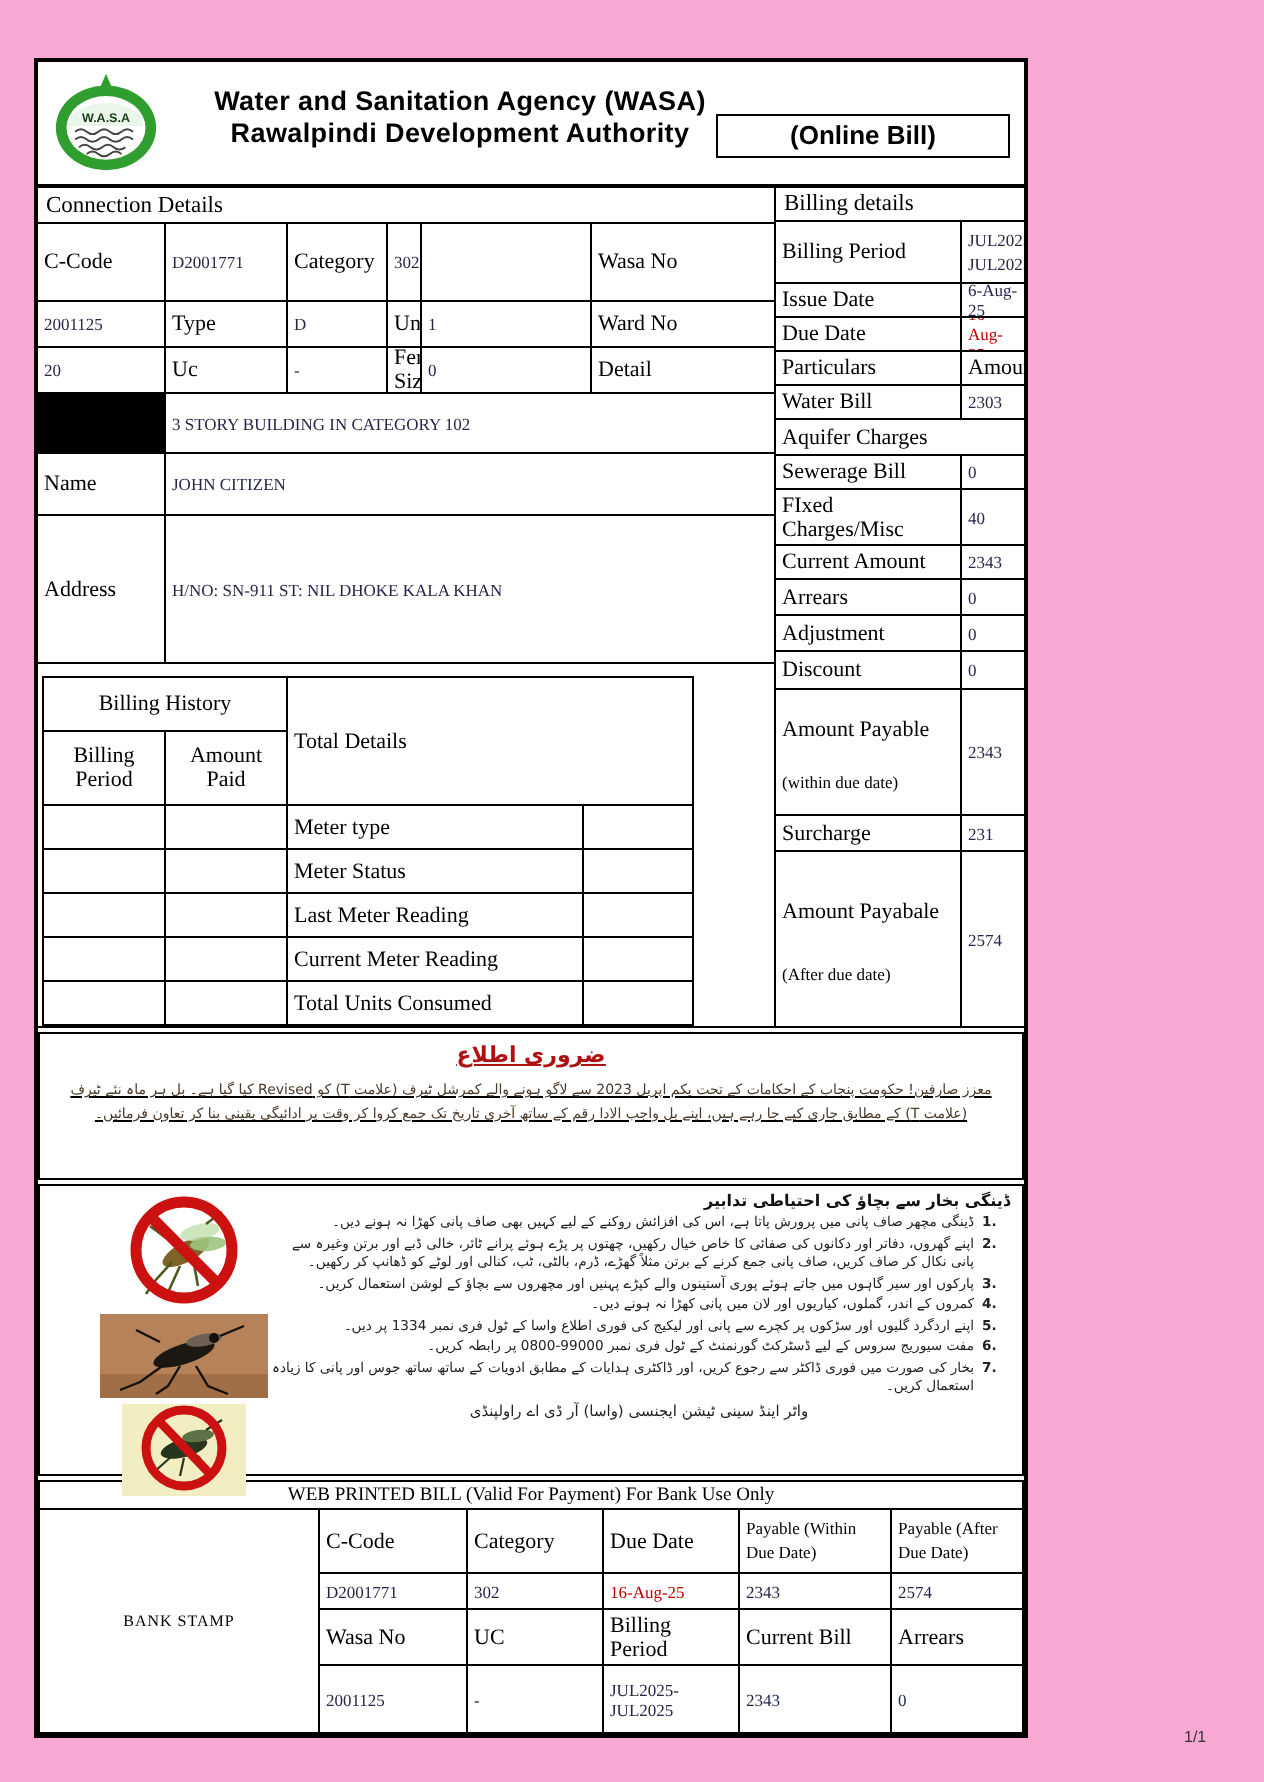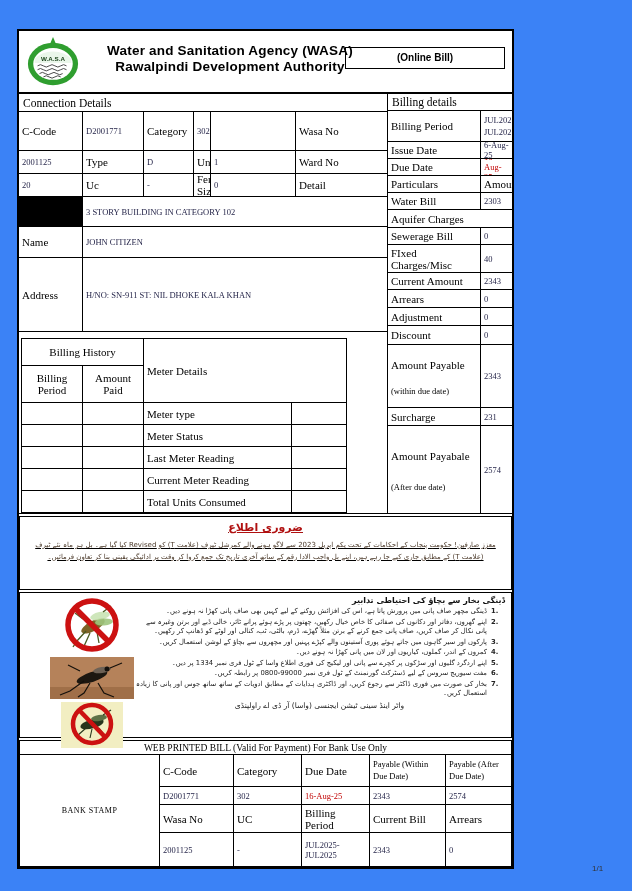--- a/index.html
+++ b/index.html
@@ -1,26 +1,26 @@
 <!DOCTYPE html>
 <html><head>
 <meta charset="utf-8">
 <style>
   * { margin:0; padding:0; box-sizing:border-box; }
   body { width:632px; height:891px; }
-  .page { position:relative; width:632px; height:891px; background:#3b82f6; font-family:"Liberation Serif", serif; color:#000; overflow:hidden; }
+  .page { position:relative; width:632px; height:891px; background:#f9a8d4; font-family:"Liberation Serif", serif; color:#000; overflow:hidden; }
   .doc { position:absolute; left:17px; top:29px; width:497px; background:#fff; border:2px solid #000; }
 
   
   .doc-header { position:relative; height:63px; border-bottom:2px solid #000; background:#fff; }
   .logo { position:absolute; left:7px; top:5px; }
   .hdr-titles { position:absolute; left:66px; top:12px; width:290px; text-align:center;
                 font-family:"Liberation Sans", sans-serif; font-weight:bold; font-size:13.5px; line-height:1.18; letter-spacing:.2px; }
-  .onlinebill { position:absolute; right:7px; top:16px; width:160px; height:22px; border:1.5px solid #000;
-                font-family:"Liberation Sans", sans-serif; font-weight:bold; font-size:10px; text-align:center; line-height:19px; }
+  .onlinebill { position:absolute; right:7px; top:26px; width:147px; height:22px; border:1.5px solid #000;
+                font-family:"Liberation Sans", sans-serif; font-weight:bold; font-size:13px; text-align:center; line-height:19px; }
 
   
   .main { display:flex; border-bottom:1px solid #000; }
   .col-left { width:369px; border-right:1px solid #000; background:#fff; display:flex; flex-direction:column; }
   .col-right { flex:1; display:grid; grid-template-columns:92px 1fr; gap:1px; background:#000;
                grid-template-rows:16px 30px 16px 16px 16px 16px 17px 16px 27px 16px 17px 17px 18px 62px 17px minmax(60px,1fr); }
 
   .cell { background:#fff; display:flex; align-items:center; padding:1px 3px; overflow:hidden; }
   .lbl { font-size:11px; }
   .val { font-size:8.5px; color:#26264a; }
@@ -132,21 +132,21 @@
           <div class="cell lbl">Name</div>
           <div class="cell val cspan5">JOHN CITIZEN</div>
           <div class="cell lbl">Address</div>
           <div class="cell val cspan5">H/NO: SN-911 ST: NIL DHOKE KALA KHAN</div>
         </div>
 
         <div class="spacer6"></div>
 
         <div class="hist-block">
           <div class="cell lbl hist-head">Billing History</div>
-          <div class="cell lbl meter-head">Meter Details</div>
+          <div class="cell lbl meter-head">Total Details</div>
           <div class="cell lbl ctr">Billing Period</div>
           <div class="cell lbl ctr">Amount Paid</div>
 
           <div class="cell"></div>
           <div class="cell"></div>
           <div class="cell lbl">Meter type</div>
           <div class="cell val"></div>
 
           <div class="cell"></div>
           <div class="cell"></div>

